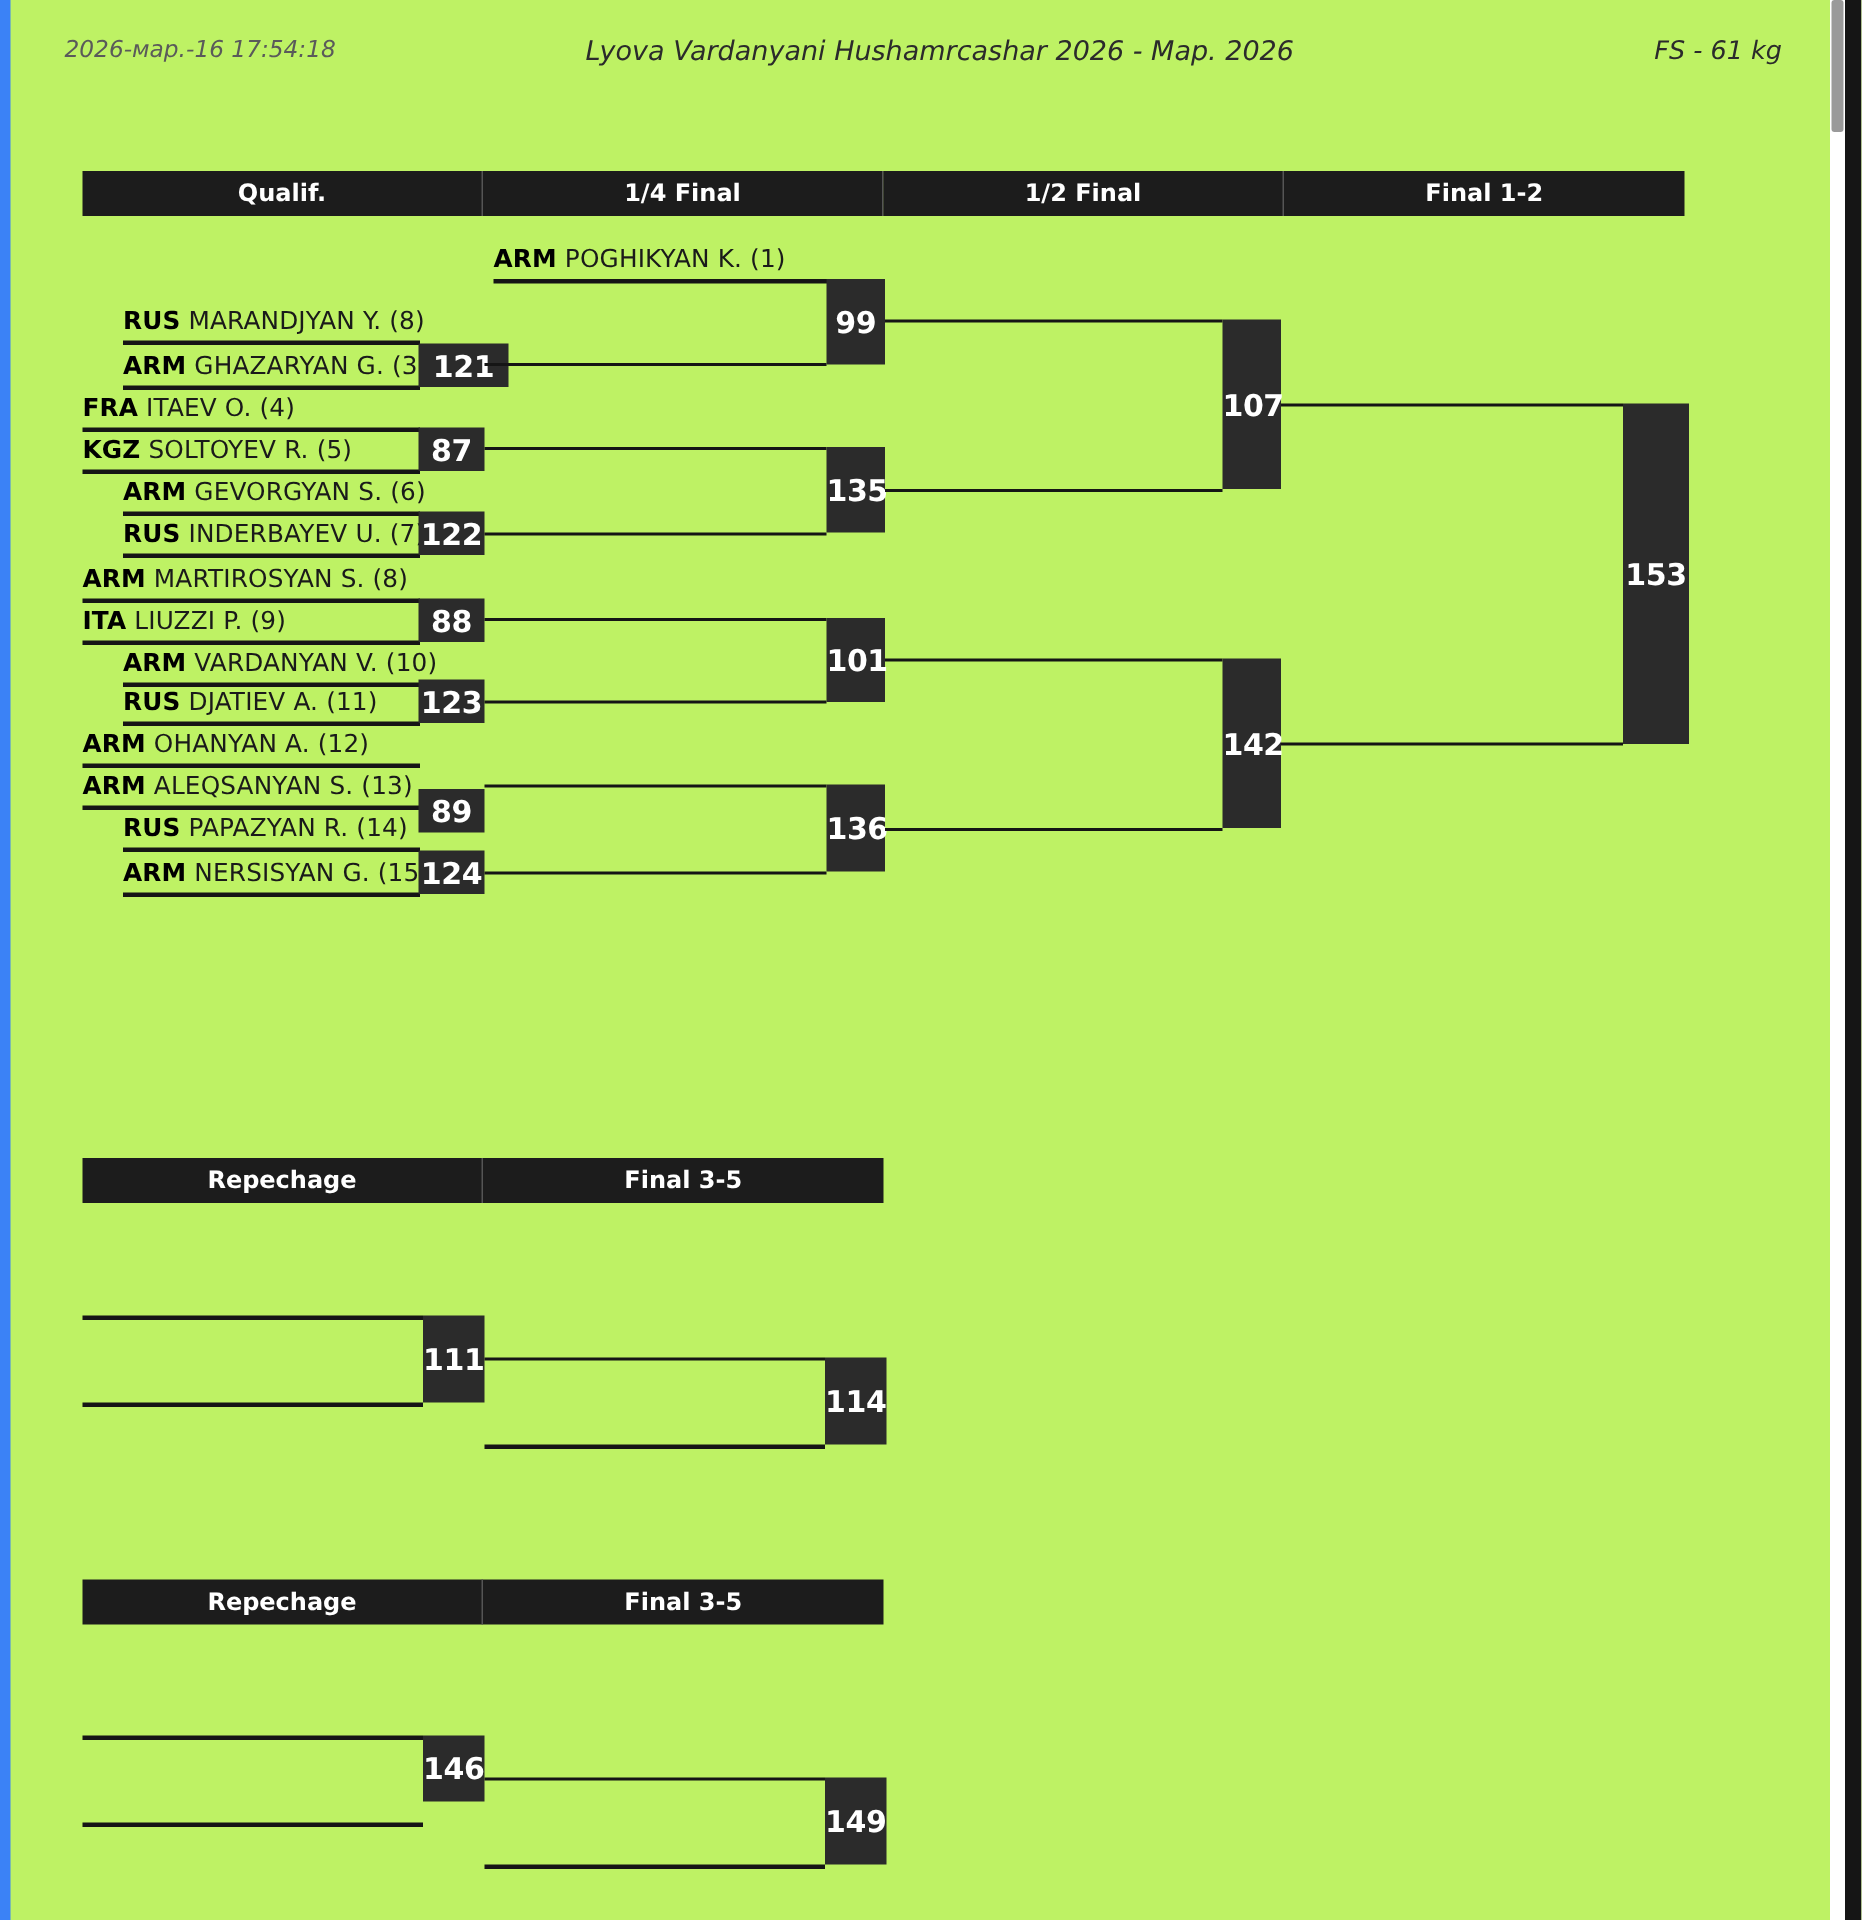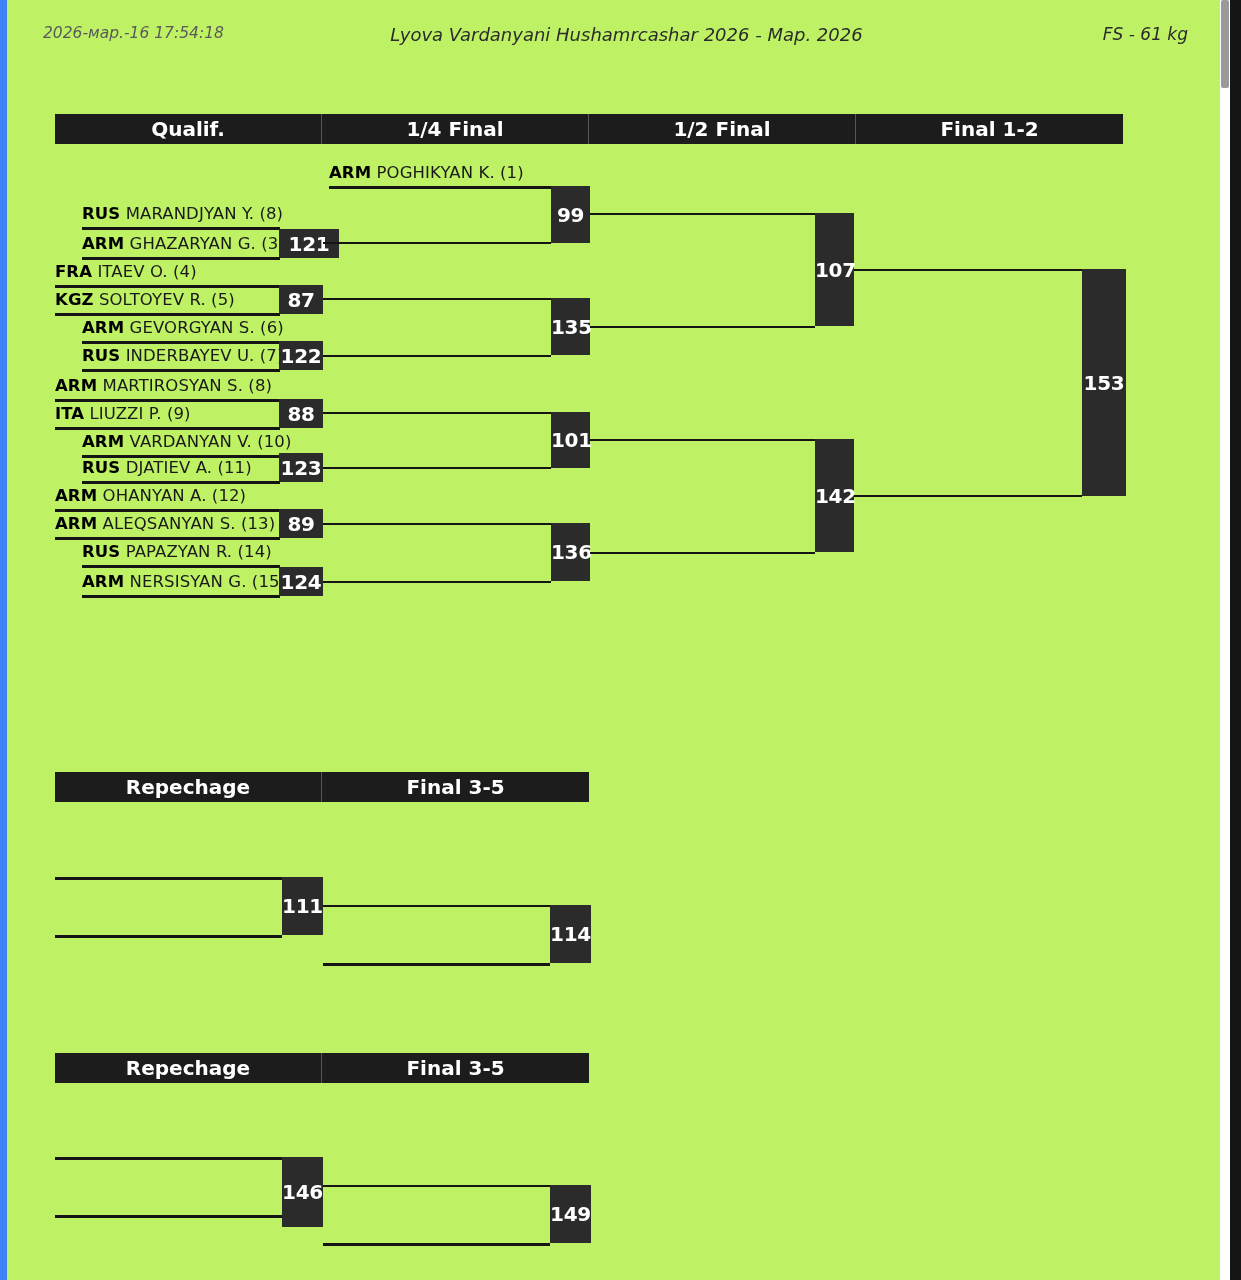--- a/index.html
+++ b/index.html
@@ -62,21 +62,21 @@
     position: absolute; right: 42px; top: 0;
     font-size: 17px;
     color: #2b2b2b;
   }
 
   
   .round-head-row { position: absolute; display: flex; }
   .round-head {
     background: #1c1c1c;
     color: #ffffff;
-    font-size: 20px;
+    font-size: 16px;
     font-weight: bold;
     text-align: center;
     line-height: 30px;
     height: 30px;
     border-right: 1px solid #555;
   }
   .round-head:last-child { border-right: none; }
 
   
   .bracket { position: absolute; }
@@ -190,21 +190,21 @@
 
     <div class="name" style="left:75px; top:458px;"><b>RUS</b> <span>DJATIEV A. (11)</span></div>
     <div class="uline" style="left:75px; top:481px; width:198px;"></div>
     <div class="badge" style="left:272px; top:453px; width:44px; height:29px;">123</div>
 
     <div class="name" style="left:48px; top:486px;"><b>ARM</b> <span>OHANYAN A. (12)</span></div>
     <div class="uline" style="left:48px; top:509px; width:225px;"></div>
 
     <div class="name" style="left:48px; top:514px;"><b>ARM</b> <span>ALEQSANYAN S. (13)</span></div>
     <div class="uline" style="left:48px; top:537px; width:225px;"></div>
-    <div class="badge" style="left:272px; top:509px; width:44px; height:29px;">89</div>
+    <div class="badge" style="left:272px; top:526px; width:44px; height:29px;">89</div>
 
     <div class="name" style="left:75px; top:542px;"><b>RUS</b> <span>PAPAZYAN R. (14)</span></div>
     <div class="uline" style="left:75px; top:565px; width:198px;"></div>
 
     <div class="name" style="left:75px; top:572px;"><b>ARM</b> <span>NERSISYAN G. (15)</span></div>
     <div class="uline" style="left:75px; top:595px; width:198px;"></div>
     <div class="badge" style="left:272px; top:567px; width:44px; height:29px;">124</div>
 
     <div class="hline" style="left:316px; top:242px; width:228px;"></div>
     <div class="vbar" style="left:544px; top:186px; width:39px; height:57px;">
@@ -268,21 +268,21 @@
   </div>
 
   <div class="round-head-row" style="left:48px; top:1053px;">
     <div class="round-head" style="width:267px;">Repechage</div>
     <div class="round-head" style="width:267px;">Final 3-5</div>
   </div>
 
   <div class="bracket" style="left:0; top:0; width:1241px; height:0;">
     <div class="uline" style="left:48px; top:1157px; width:227px;"></div>
     <div class="uline" style="left:48px; top:1215px; width:227px;"></div>
-    <div class="vbar" style="left:275px; top:1157px; width:41px; height:70px;">
+    <div class="vbar" style="left:275px; top:1157px; width:41px; height:44px;">
         <span>146</span>
       </div>
 
     <div class="hline" style="left:316px; top:1185px; width:227px;"></div>
     <div class="uline" style="left:316px; top:1243px; width:227px;"></div>
     <div class="vbar" style="left:543px; top:1185px; width:41px; height:58px;">
         <span>149</span>
       </div>
   </div>
 

